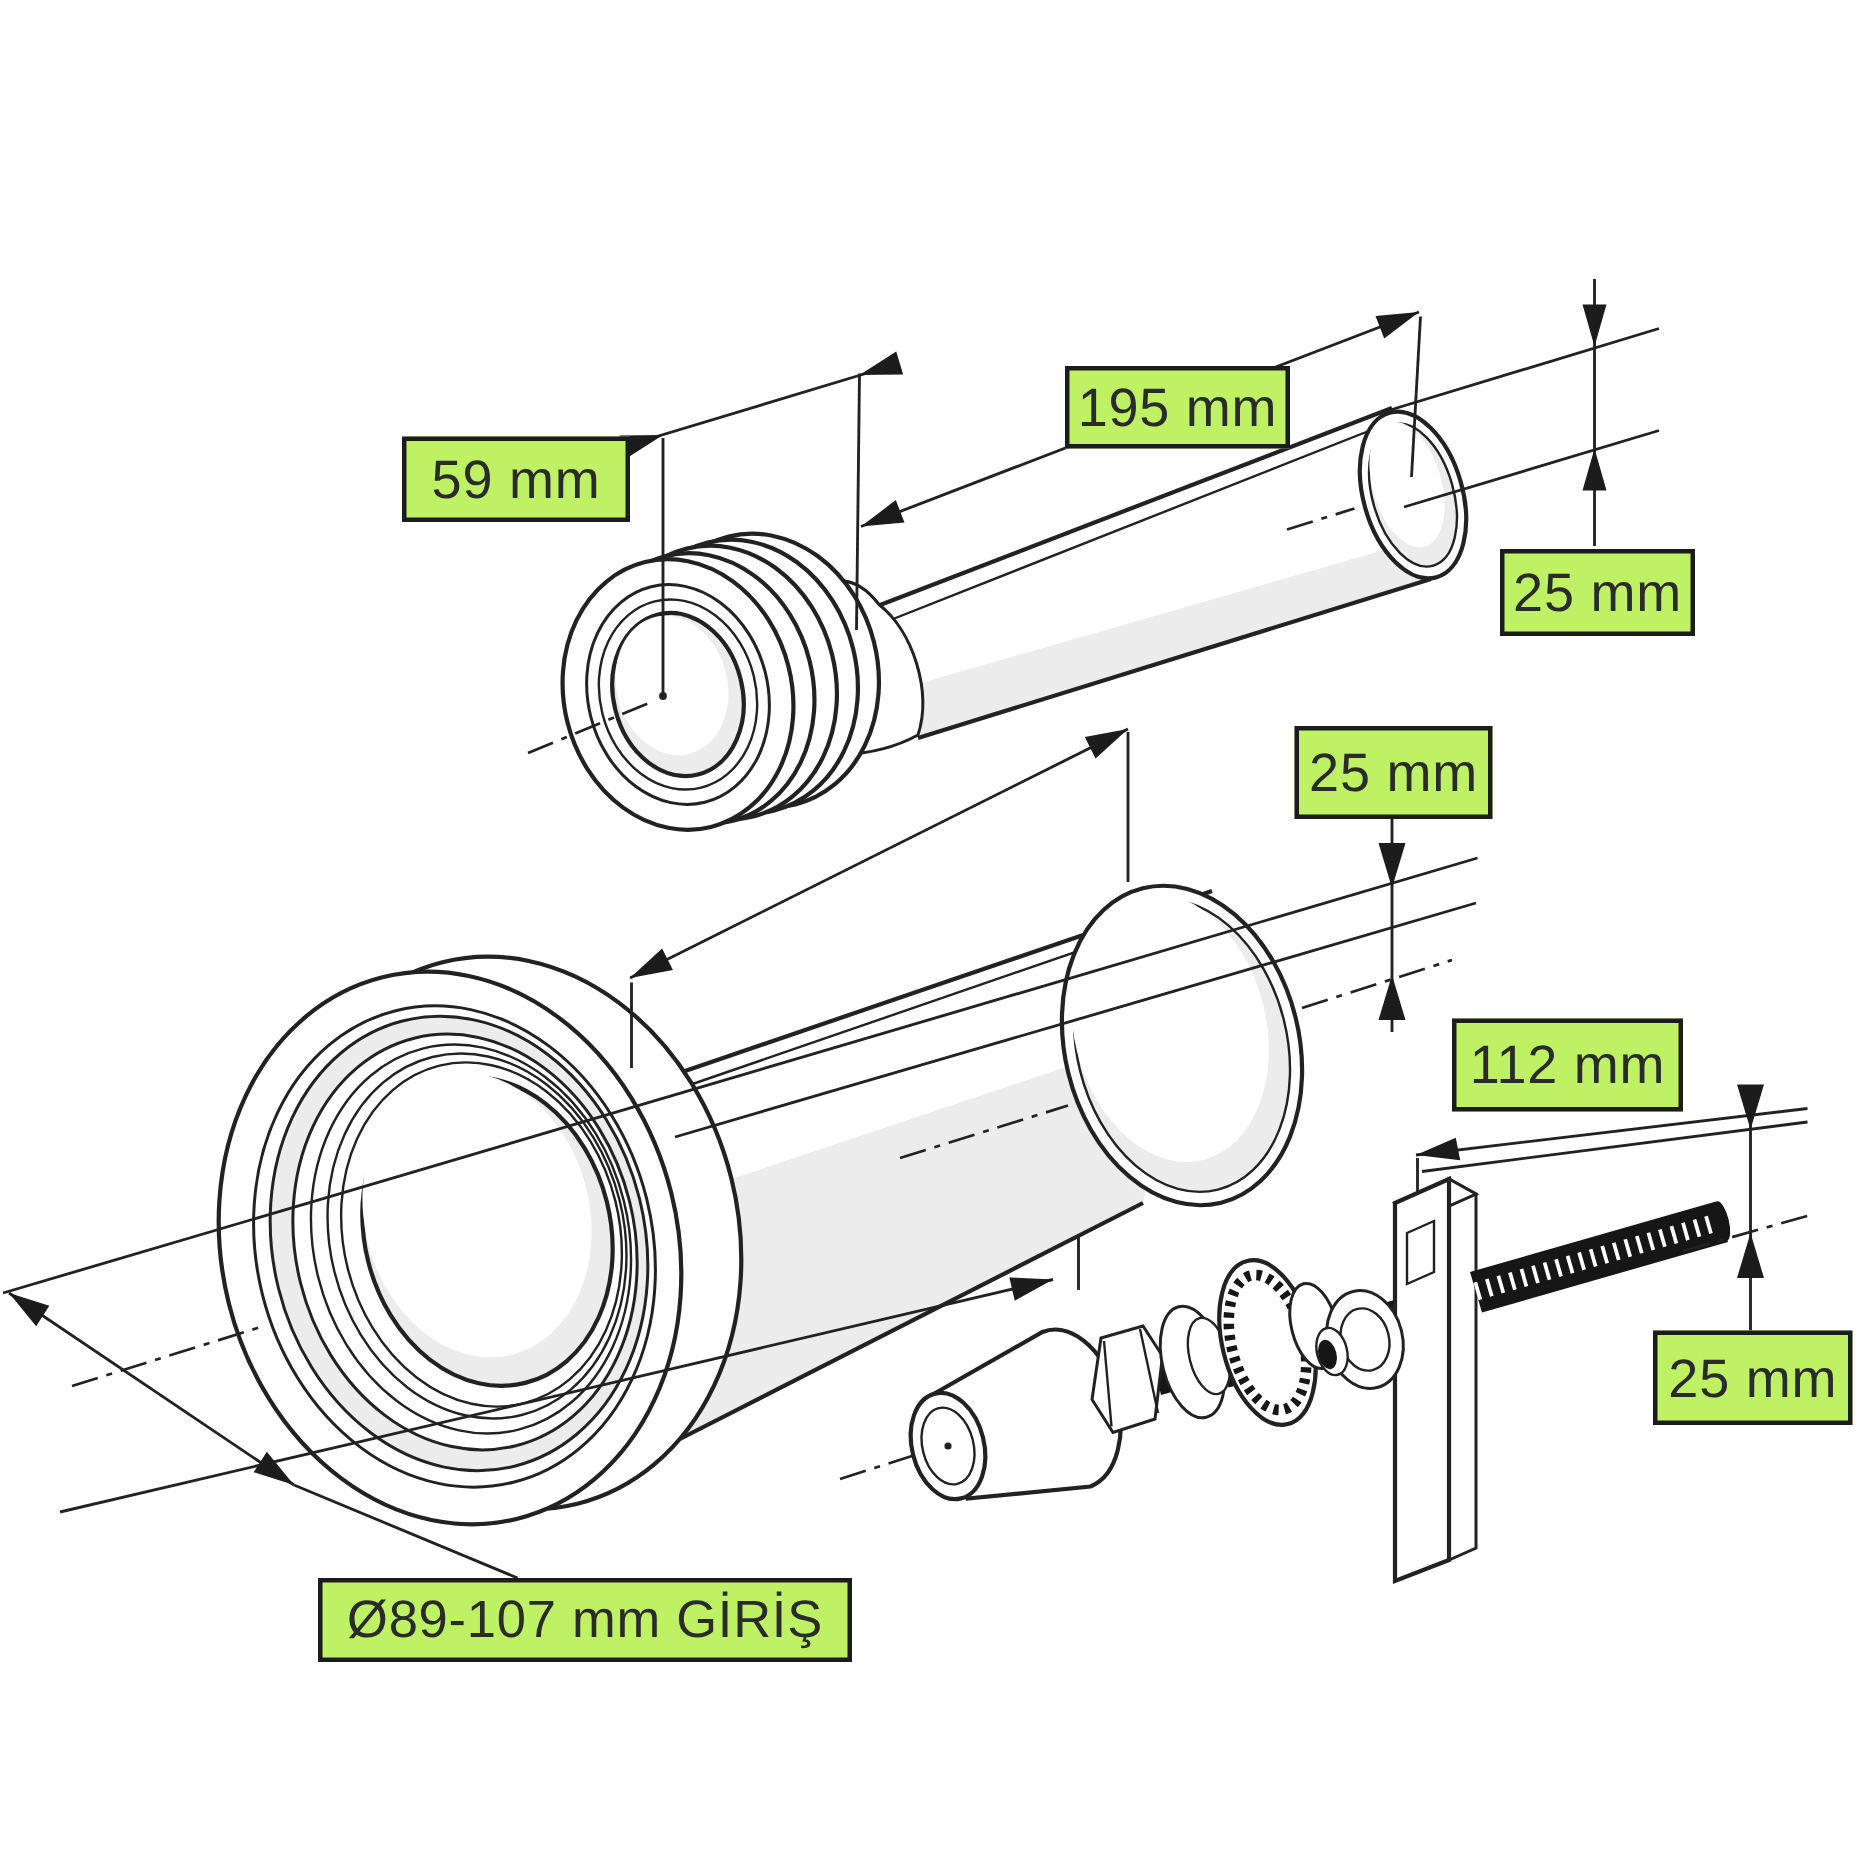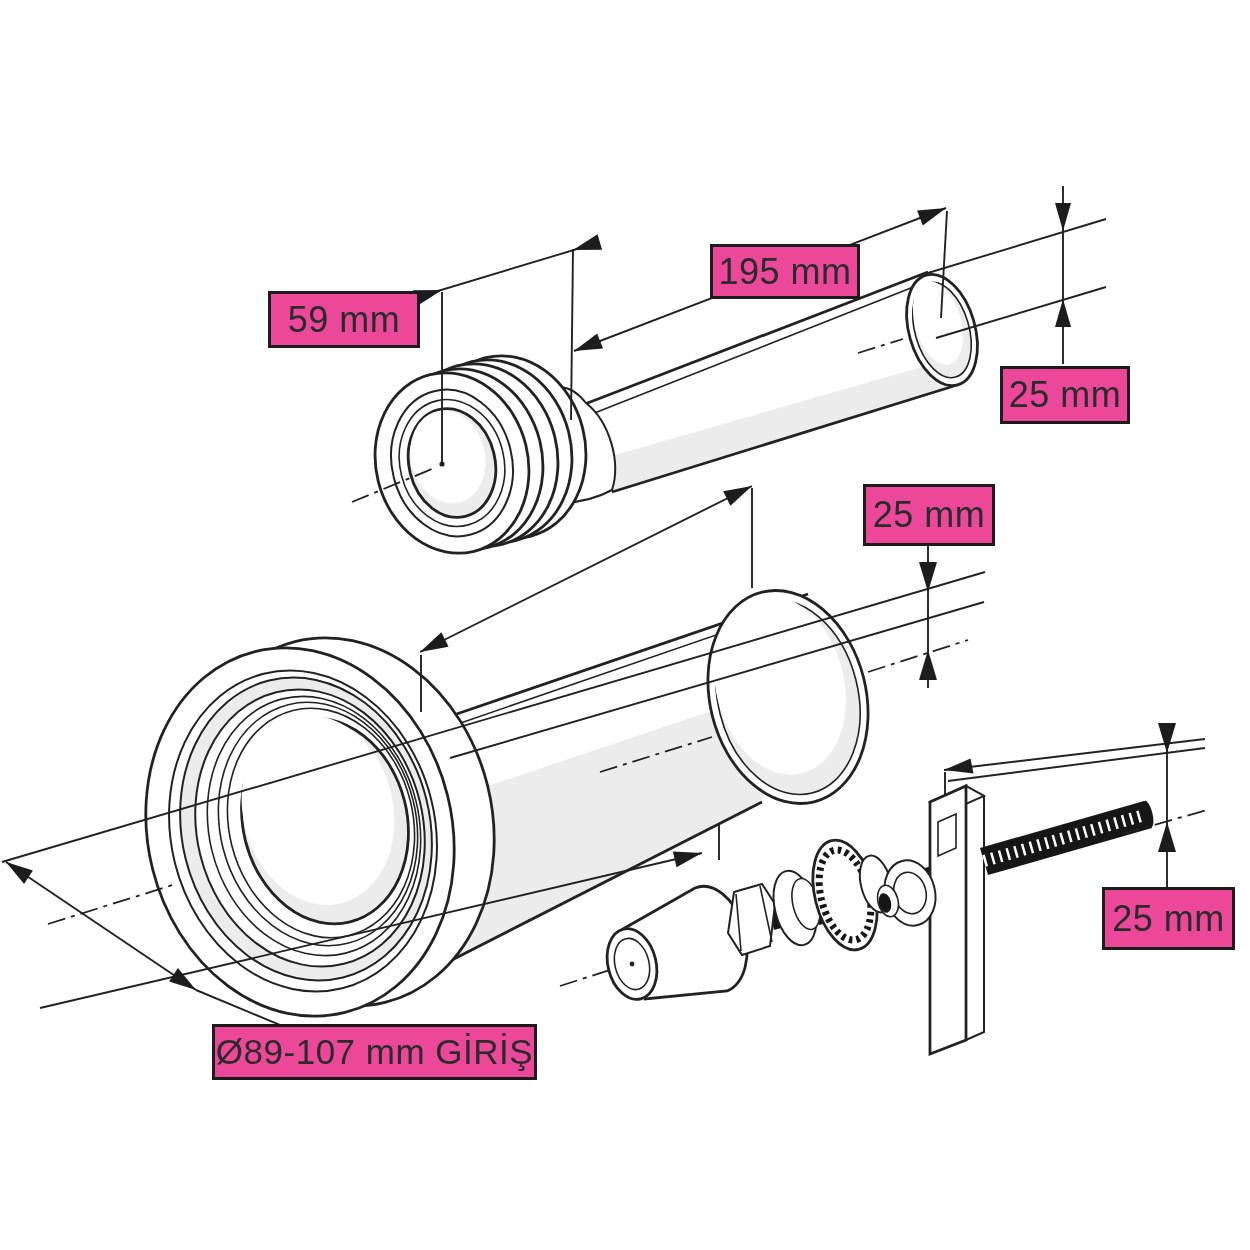--- a/index.html
+++ b/index.html
@@ -1,19 +1,19 @@
 <!DOCTYPE html>
 <html><head>
 <meta charset="utf-8">
 <style>
   html,body{margin:0;padding:0;background:#fff;}
   .stage{position:relative;width:1250px;height:1250px;background:#fff;overflow:hidden;
          font-family:"Liberation Sans",sans-serif;}
   .stage svg{position:absolute;left:0;top:0;}
-  .dim-label{position:absolute;border:3px solid #1c1c1c;background:#ec4899;color:#2b2b2b;
+  .dim-label{position:absolute;border:3px solid #1c1c1c;background:#bef264;color:#2b2b2b;
              display:flex;align-items:center;justify-content:center;
              font-size:36px;font-weight:400;letter-spacing:.5px;white-space:nowrap;
              box-sizing:border-box;}
   .dim-label.small{font-size:35px;}
   
   .ln{stroke:#222;fill:none;}
   .thick{stroke-width:2.8;}
   .mid{stroke-width:2;}
   .thin{stroke-width:1.6;}
   .dim{stroke:#222;stroke-width:1.9;fill:none;}
@@ -186,18 +186,19 @@
 
 <div class="dim-label" style="left:268px;top:291px;width:152px;height:57px;">59 mm</div>
 
 <div class="dim-label" style="left:710px;top:244px;width:150px;height:55px;">195 mm</div>
 
 <div class="dim-label" style="left:1000px;top:366px;width:130px;height:58px;">25 mm</div>
 
 
 <div class="dim-label" style="left:863px;top:484px;width:132px;height:62px;">25 mm</div>
 
+<div class="dim-label" style="left:968px;top:679px;width:154px;height:62px;">112 mm</div>
 
 <div class="dim-label" style="left:1102px;top:887px;width:133px;height:63px;">25 mm</div>
 
-<div class="dim-label small" style="left:212px;top:1024px;width:325px;height:56px;">Ø89-107 mm GİRİŞ</div>
+<div class="dim-label small" style="left:212px;top:1052px;width:356px;height:56px;">Ø89-107 mm GİRİŞ</div>
 
 </div>
 
 </body></html>

